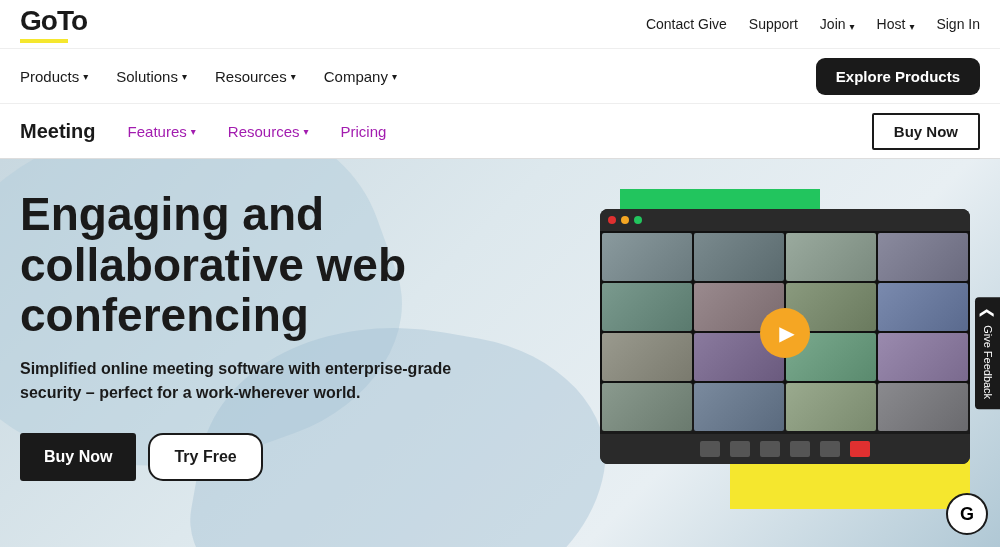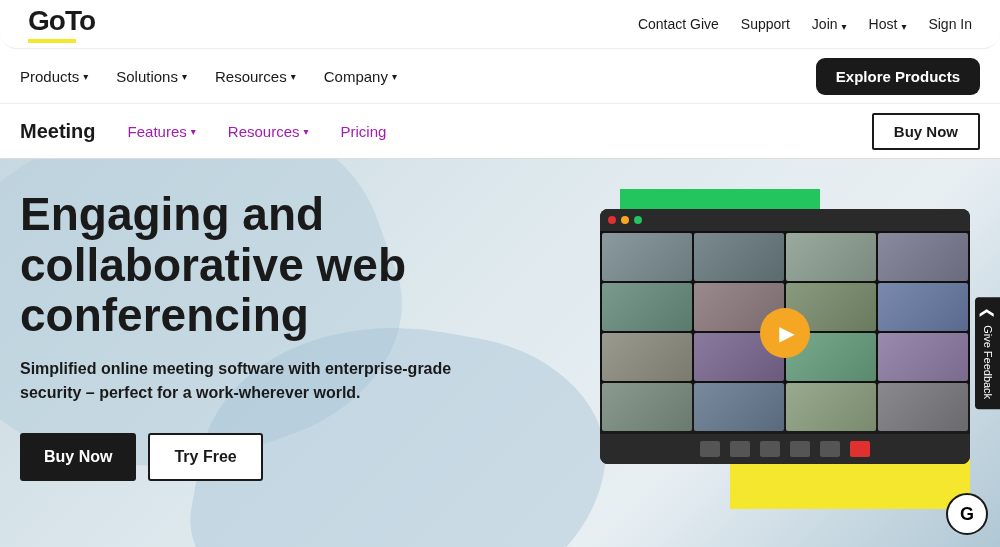--- a/index.html
+++ b/index.html
@@ -1,23 +1,22 @@
 <!DOCTYPE html>
 <html><head>
   <meta charset="utf-8">
   <style>
     * { margin: 0; padding: 0; box-sizing: border-box; }
     body { font-family: -apple-system, BlinkMacSystemFont, 'Segoe UI', Arial, sans-serif; width: 1000px; overflow-x: hidden; }
 
     
     .top-bar {
       display: flex; align-items: center; justify-content: space-between;
-      padding: 0 28px; height: 49px; border-bottom: 1px solid #eee;
+      padding: 0 20px; height: 49px; border-bottom: 1px solid #eee;
       background: #fff;
-      border-radius: 17px;
     }
     .logo-area { display: flex; align-items: center; }
     .logo-text { font-size: 28px; font-weight: 900; color: #1a1a1a; letter-spacing: -1px; }
     .logo-underline { width: 48px; height: 4px; background: #f5e72e; margin-top: 2px; }
     .top-nav { display: flex; align-items: center; gap: 22px; }
     .top-nav a { font-size: 14px; color: #1a1a1a; text-decoration: none; }
     .join-btn, .host-btn { display: flex; align-items: flex-end; gap: 4px; }
     .chevron { font-size: 10px; }
 
     
@@ -89,21 +88,21 @@
       max-width: 460px;
       font-weight: bold;
     }
     .hero-buttons { display: flex; gap: 12px; }
     .hero-buy-btn {
       background: #1a1a1a; color: #fff; border: none;
       padding: 13px 24px; font-size: 16px; font-weight: 700; cursor: pointer; border-radius: 3px;
     }
     .hero-try-btn {
       background: #fff; color: #1a1a1a; border: 2px solid #1a1a1a;
-      padding: 13px 24px; font-size: 16px; font-weight: 700; cursor: pointer; border-radius: 3px;
+      padding: 13px 24px; font-size: 16px; font-weight: 700; cursor: pointer; border-radius: 15px;
     }
 
     
     .hero-image-area {
       position: absolute; right: 10px; top: 30px;
       width: 390px; height: 320px;
     }
 
     
     .green-rect {

